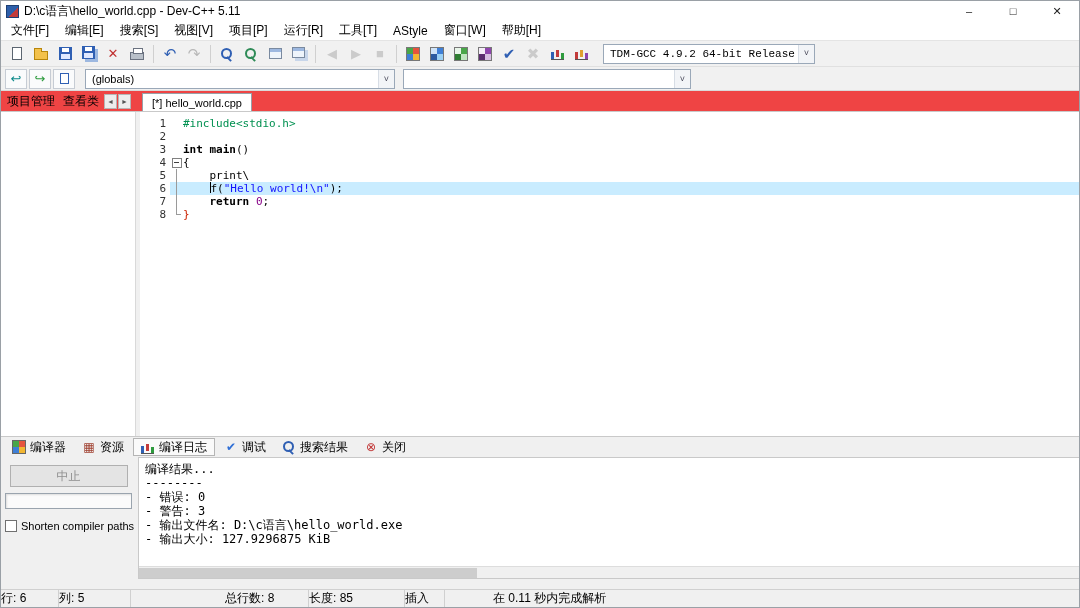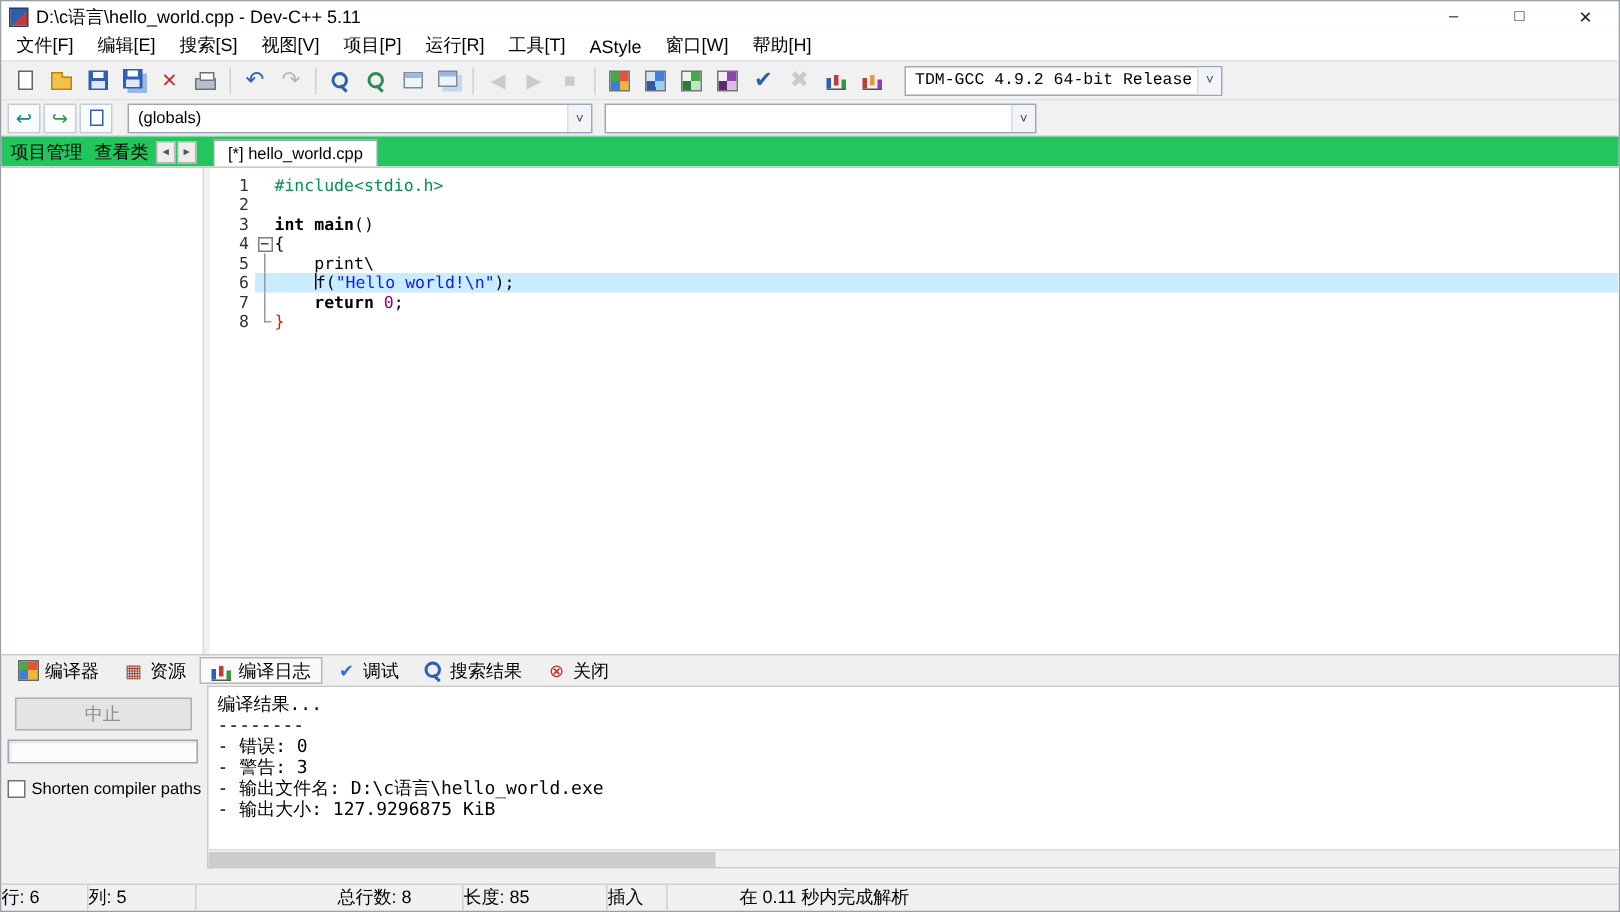--- a/index.html
+++ b/index.html
@@ -69,21 +69,21 @@
   
   .combo { height:20px; background:#fff; border:1px solid #9aa8b8; display:flex; align-items:center; font-size:11px; }
   .combo-text { padding:0 6px; flex:1; white-space:nowrap; overflow:hidden; }
   .combo-arrow { width:16px; height:100%; display:flex; align-items:center; justify-content:center;
     border-left:1px solid #d7dde5; background:#f2f4f7; color:#445; font-size:9px; flex:none; }
   .compiler { width:212px; margin-left:10px; font-family:"Liberation Mono","DejaVu Sans Mono",monospace; }
   .globals  { width:310px; margin-left:8px; }
   .members  { width:288px; margin-left:8px; }
 
   
-  .tabrow { height:20px; display:flex; flex:none; background:#22c55e; }
+  .tabrow { height:20px; display:flex; flex:none; background:#ef4444; }
   .lefttabs { width:137px; display:flex; align-items:center; height:100%; flex:none; padding-left:2px; }
   .ltab { padding:2px 4px; white-space:nowrap; }
   .arrbtn { width:13px; height:15px; border:1px solid #b6b6b6; background:#ededed; font-size:7px;
     display:flex; align-items:center; justify-content:center; color:#555; margin-left:1px; flex:none; }
   .doctabs { display:flex; height:100%; align-items:flex-end; padding-left:4px; }
   .doctab { background:#fff; border:1px solid #98a0a8; border-bottom:none; padding:0 9px; font-size:11px;
     height:18px; display:flex; align-items:center; }
 
   
   .main { flex:1; display:flex; min-height:0; background:#fff; border-top:1px solid #c9c9c9; }

